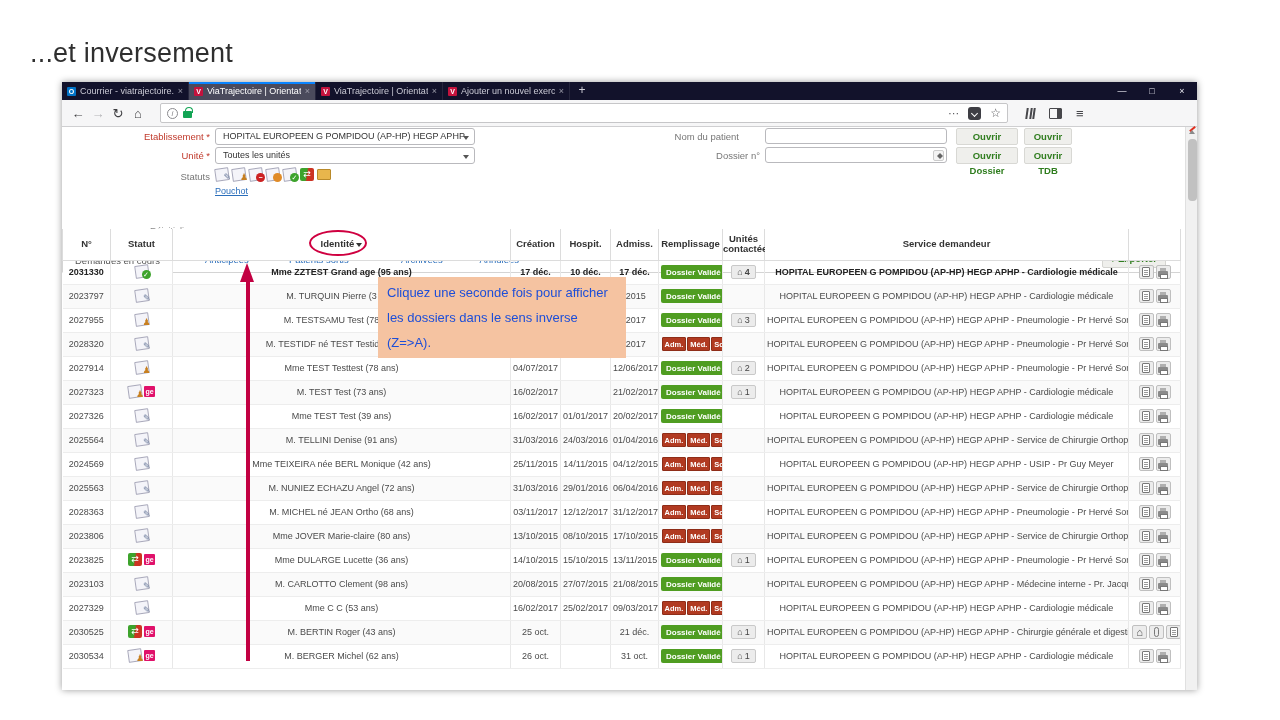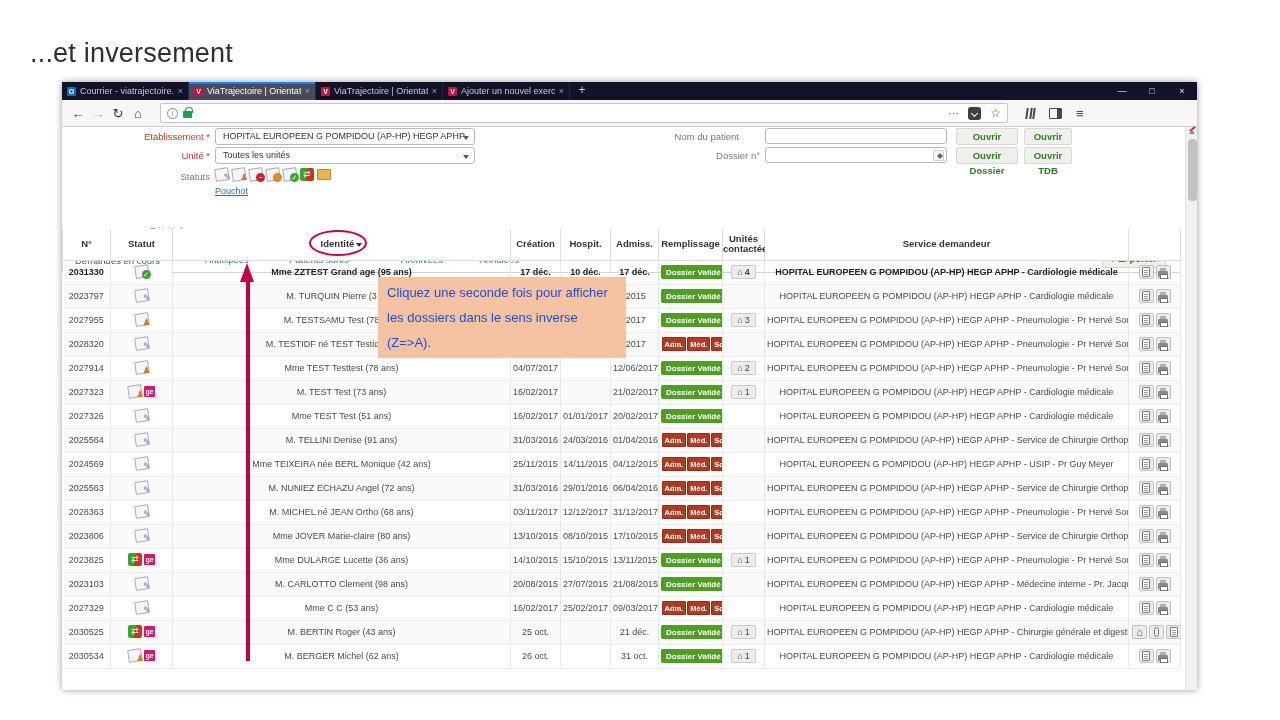--- a/index.html
+++ b/index.html
@@ -391,21 +391,21 @@
               </span></td>
           </tr>
           <tr class="">
             <td>2027326</td>
             <td><span class="status-wrap">
                 <span class="st-ico" style="display: inline-block;">
                   <span class="st-sheet"></span>
                   <span class="st-mark mark-pencil">✎</span>
                 </span>
               </span></td>
-            <td>Mme TEST Test (51 ans)</td>
+            <td>Mme TEST Test (39 ans)</td>
             <td>16/02/2017</td>
             <td>01/01/2017</td>
             <td>20/02/2017</td>
             <td><span class="badge-ok">Dossier Validé</span></td>
             <td></td>
             <td>HOPITAL EUROPEEN G POMPIDOU (AP-HP) HEGP APHP - Cardiologie médicale</td>
             <td><span class="action-btn">
                 <span class="icon-doc"></span>
               </span><span class="action-btn">
                 <span class="icon-print"></span>

